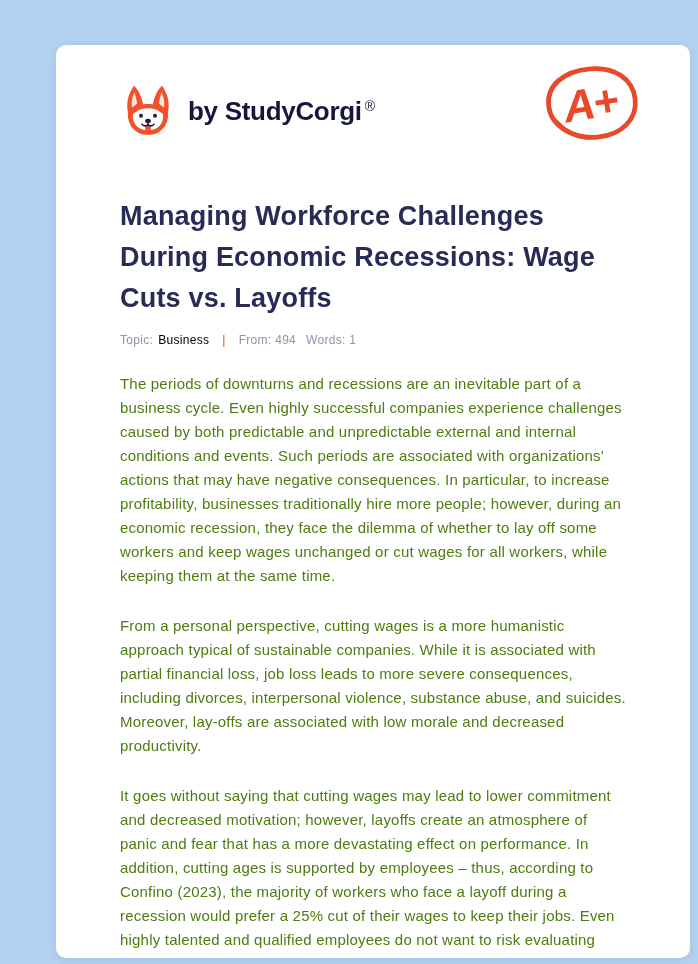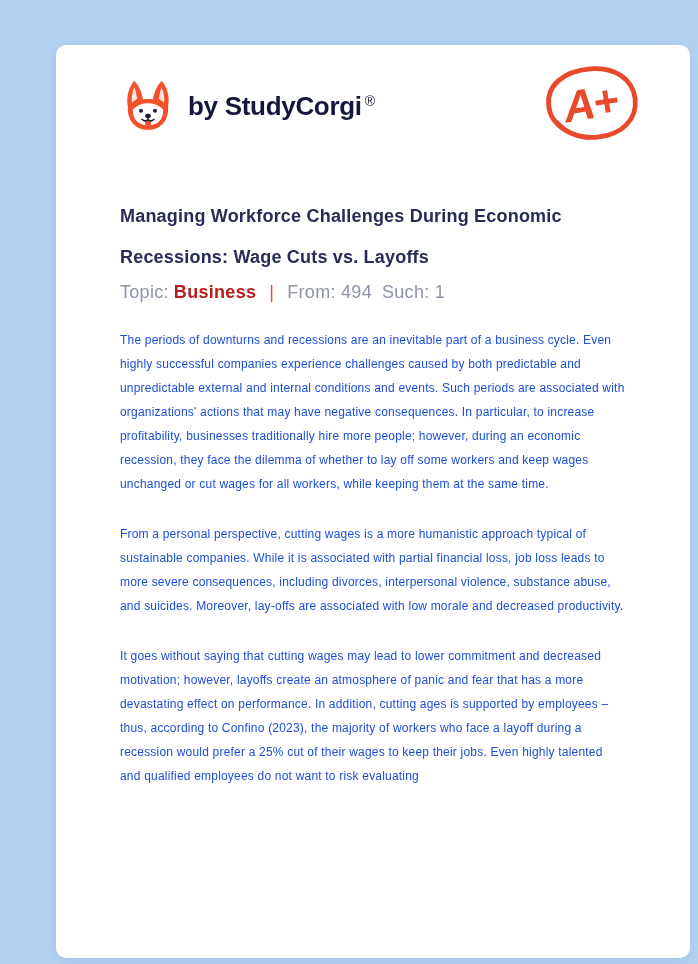--- a/index.html
+++ b/index.html
@@ -22,21 +22,21 @@
     height: 913px;
     background: #ffffff;
     border-radius: 10px;
     box-sizing: border-box;
     padding: 33px 64px 0 64px;
     box-shadow: 0 2px 8px rgba(30, 40, 90, 0.10);
   }
   .header-row {
     display: flex;
     justify-content: space-between;
-    align-items: flex-start;
+    align-items: center;
   }
   .brand {
     display: flex;
     align-items: center;
     gap: 12px;
   }
   .corgi-svg {
     width: 56px;
     height: 56px;
     display: block;
@@ -58,50 +58,50 @@
   }
   .stamp-svg {
     width: 102px;
     height: 80px;
     margin-top: -14px;
     margin-right: -17px;
     display: block;
   }
   .doc-title {
     margin: 52px 0 0 0;
-    font-size: 18px;
+    font-size: 27px;
     line-height: 41px;
     font-weight: bold;
     color: #272b55;
     letter-spacing: 0.2px;
   }
   .meta-row {
-    margin-top: 4px;
-    font-size: 18px;
+    margin-top: 14px;
+    font-size: 12px;
     color: #8f93a6;
     letter-spacing: 0.3px;
     display: flex;
     align-items: baseline;
   }
   .meta-topic-value {
-    color: #b91c1c;
-    font-weight: bold;
+    color: #000000;
+    font-weight: normal;
     margin-left: 5px;
   }
   .meta-sep {
     color: #e84c2b;
     margin: 0 13px;
   }
   .meta-words {
     margin-right: 10px;
   }
   .doc-body p {
-    font-size: 12px;
+    font-size: 15px;
     line-height: 24px;
-    color: #1d4ed8;
+    color: #4d7c0f;
     letter-spacing: 0.2px;
     margin: 26px 0 0 0;
   }
   .doc-body p.first {
     margin-top: 25px;
   }
 </style>
 </head>
 <body>
 
@@ -142,21 +142,21 @@
     </svg>
   </div>
 
   <h1 class="doc-title">Managing Workforce Challenges During Economic Recessions: Wage Cuts vs. Layoffs</h1>
 
   <div class="meta-row">
     <span>Topic:</span>
     <span class="meta-topic-value">Business</span>
     <span class="meta-sep">|</span>
     <span class="meta-words"><span>From:</span>&nbsp;<span>494</span></span>
-    <span class="meta-pages"><span>Such:</span>&nbsp;<span>1</span></span>
+    <span class="meta-pages"><span>Words:</span>&nbsp;<span>1</span></span>
   </div>
 
   <div class="doc-body">
     <p class="first">The periods of downturns and recessions are an inevitable part of a business cycle. Even highly successful companies experience challenges caused by both predictable and unpredictable external and internal conditions and events. Such periods are associated with organizations' actions that may have negative consequences. In particular, to increase profitability, businesses traditionally hire more people; however, during an economic recession, they face the dilemma of whether to lay off some workers and keep wages unchanged or cut wages for all workers, while keeping them at the same time.</p>
     <p>From a personal perspective, cutting wages is a more humanistic approach typical of sustainable companies. While it is associated with partial financial loss, job loss leads to more severe consequences, including divorces, interpersonal violence, substance abuse, and suicides. Moreover, lay-offs are associated with low morale and decreased productivity.</p>
     <p>It goes without saying that cutting wages may lead to lower commitment and decreased motivation; however, layoffs create an atmosphere of panic and fear that has a more devastating effect on performance. In addition, cutting ages is supported by employees – thus, according to Confino (2023), the majority of workers who face a layoff during a recession would prefer a 25% cut of their wages to keep their jobs. Even highly talented and qualified employees do not want to risk evaluating</p>
   </div>
 
 </div>
 

